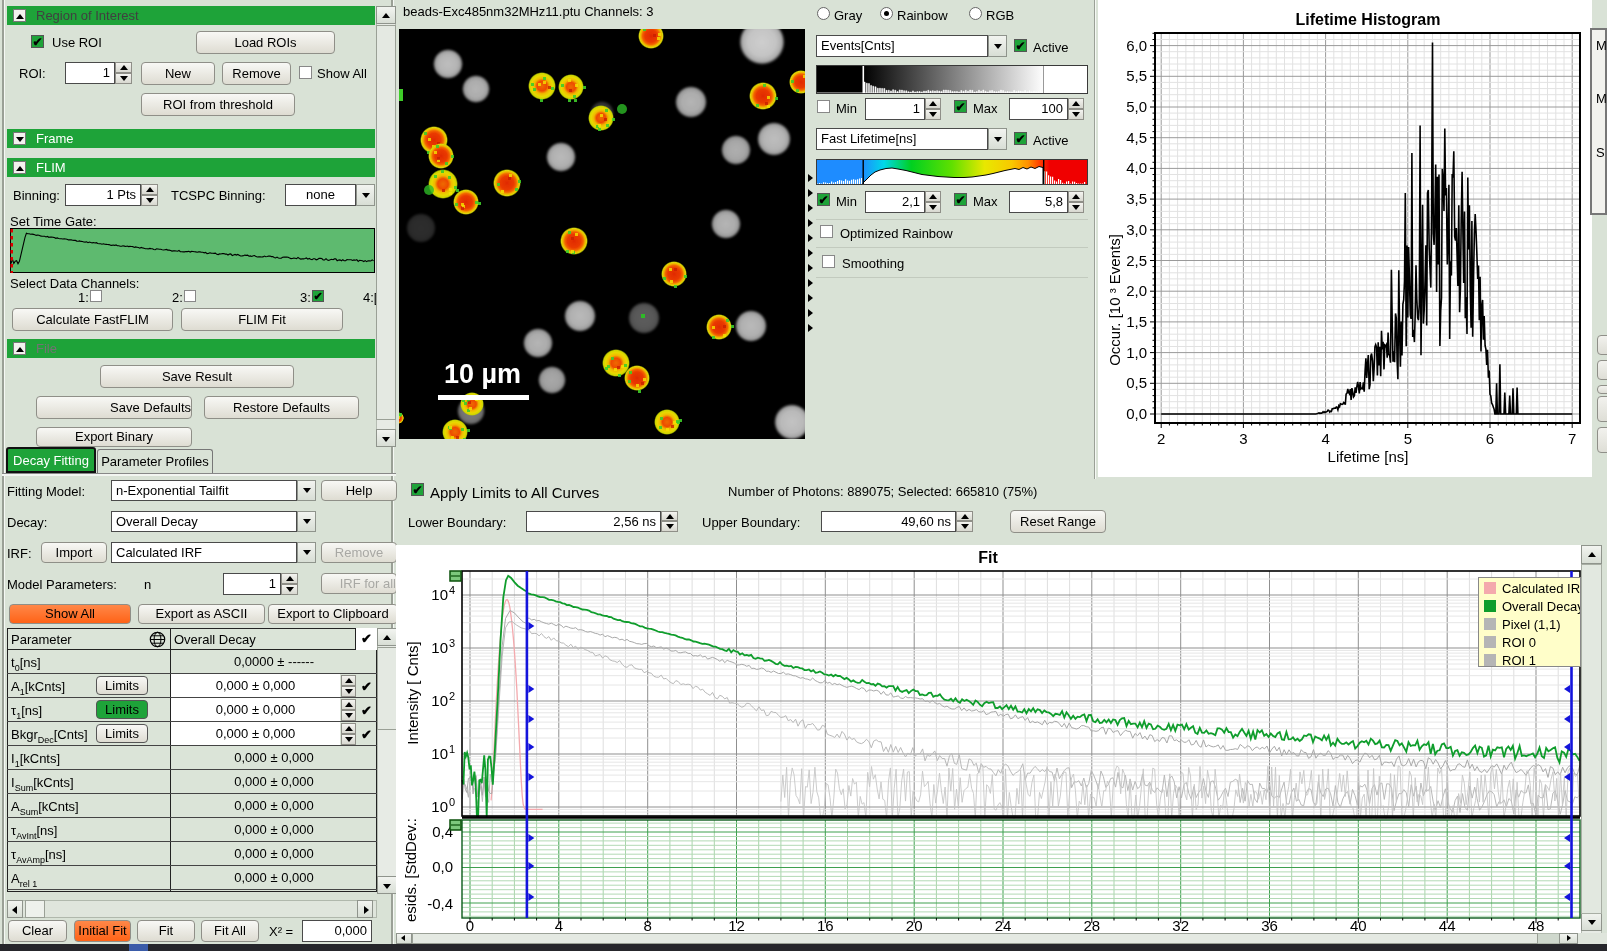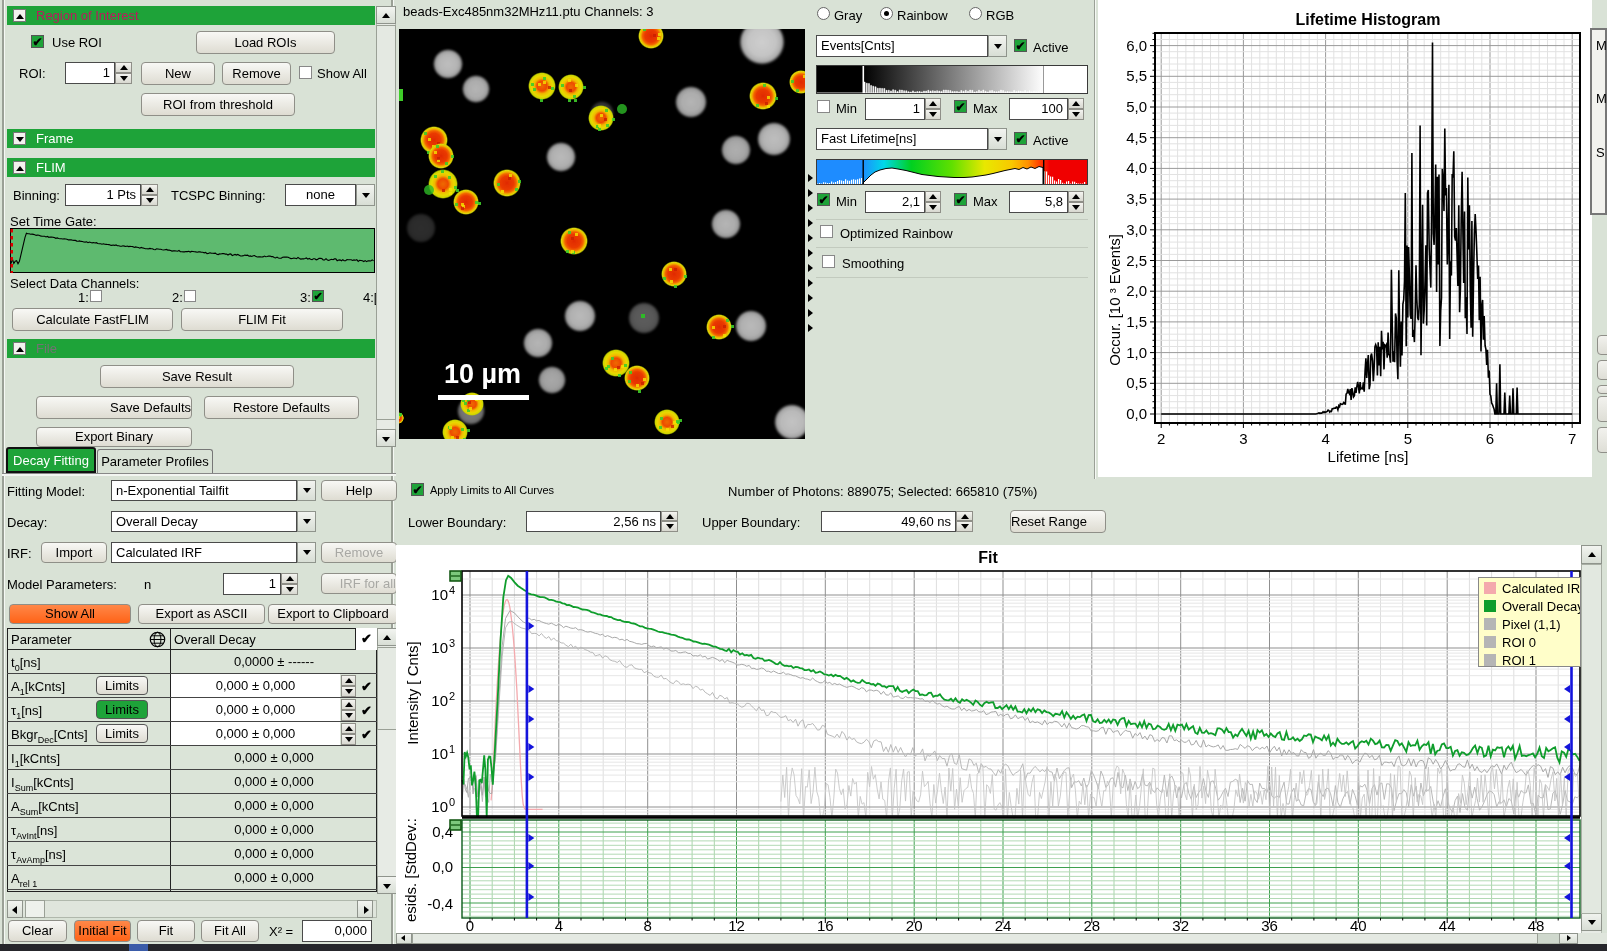--- a/index.html
+++ b/index.html
@@ -11,21 +11,21 @@
 sub{font-size:9px}
 </style></head><body>
 <div class="ab" style="left:2px;top:0;width:2px;height:945px;background:#9aa096"></div>
 <div class="ab" style="left:4px;top:0;width:1px;height:945px;background:#f5f8f4"></div>
 <div class="ab" style="left:391px;top:0;width:2px;height:951px;background:#9aa096"></div>
 <div class="ab" style="left:393px;top:0;width:1px;height:951px;background:#f5f8f4"></div>
 <div class="ab" style="left:7px;top:6px;width:368px;height:19px;background:#1ea339"></div>
 <div class="ab" style="left:13px;top:9px;width:13px;height:13px;background:#f2f2ee;border:1px solid #777">
     <div class="tu" style="margin:4px auto 0"></div>
   </div>
-<div class="ab" style="left:36px;top:8px;color:#be185d;font-size:13px;white-space:nowrap">Region of Interest</div>
+<div class="ab" style="left:36px;top:8px;color:#404040;font-size:13px;white-space:nowrap">Region of Interest</div>
 <div class="ab" style="left:31px;top:35px;width:13px;height:13px;background:#1ea339;border:1px solid #555;color:#000;font-size:12px;line-height:12px;text-align:center;font-weight:bold">✔</div>
 <div class="ab" style="left:52px;top:35px;font-size:13px;color:#000;white-space:nowrap">Use ROI</div>
 <div class="ab" style="left:196px;top:31px;width:139px;height:23px;background:linear-gradient(#f8f8f5,#dedcd2);border:1px solid #8f8f88;border-radius:4px;color:#000;font-size:13px;text-align:center;line-height:21px;white-space:nowrap">Load ROIs</div>
 <div class="ab" style="left:19px;top:66px;font-size:13px;color:#000;white-space:nowrap">ROI:</div>
 <div class="ab" style="left:65px;top:62px;width:50px;height:22px;background:#fff;border:1px solid #4a4a4a;text-align:right;font-size:13px;line-height:20px;padding:0 4px;white-space:nowrap">1</div>
 <div class="ab" style="left:115px;top:62px;width:17px;height:11px;background:linear-gradient(#f4f4f0,#d8d8d0);border:1px solid #8f8f88">
     <div class="tu"></div>
   </div>
 <div class="ab" style="left:115px;top:73px;width:17px;height:11px;background:linear-gradient(#f4f4f0,#d8d8d0);border:1px solid #8f8f88">
     <div class="td"></div>
@@ -811,39 +811,39 @@
 <div class="ab" style="left:1590px;top:28px;width:17px;height:187px;background:#f2f2ee;border:2px solid #777"></div>
 <div class="ab" style="left:1596px;top:38px;font-size:13px;color:#000;white-space:nowrap">M</div>
 <div class="ab" style="left:1596px;top:91px;font-size:13px;color:#000;white-space:nowrap">M</div>
 <div class="ab" style="left:1596px;top:145px;font-size:13px;color:#000;white-space:nowrap">S</div>
 <div class="ab" style="left:1597px;top:335px;width:12px;height:20px;background:linear-gradient(#f2f2ee,#deded6);border:1px solid #8f8f88;border-radius:4px 0 0 4px"></div>
 <div class="ab" style="left:1597px;top:360px;width:12px;height:20px;background:linear-gradient(#f2f2ee,#deded6);border:1px solid #8f8f88;border-radius:4px 0 0 4px"></div>
 <div class="ab" style="left:1597px;top:385px;width:12px;height:9px;background:linear-gradient(#f2f2ee,#deded6);border:1px solid #8f8f88;border-radius:4px 0 0 4px"></div>
 <div class="ab" style="left:1597px;top:396px;width:12px;height:26px;background:linear-gradient(#f2f2ee,#deded6);border:1px solid #8f8f88;border-radius:4px 0 0 4px"></div>
 <div class="ab" style="left:1597px;top:427px;width:12px;height:26px;background:linear-gradient(#f2f2ee,#deded6);border:1px solid #8f8f88;border-radius:4px 0 0 4px"></div>
 <div class="ab" style="left:411px;top:483px;width:13px;height:13px;background:#1ea339;border:1px solid #555;color:#000;font-size:12px;line-height:12px;text-align:center;font-weight:bold">✔</div>
-<div class="ab" style="left:430px;top:484px;font-size:11px;color:#000;white-space:nowrap">Apply Limits to All Curves</div>
+<div class="ab" style="left:430px;top:484px;font-size:15px;color:#000;white-space:nowrap">Apply Limits to All Curves</div>
 <div class="ab" style="left:728px;top:484px;font-size:13px;color:#000;white-space:nowrap">Number of Photons: 889075; Selected: 665810 (75%)</div>
 <div class="ab" style="left:408px;top:515px;font-size:13px;color:#000;white-space:nowrap">Lower Boundary:</div>
 <div class="ab" style="left:526px;top:511px;width:135px;height:21px;background:#fff;border:1px solid #4a4a4a;text-align:right;font-size:13px;line-height:19px;padding:0 4px;white-space:nowrap">2,56 ns</div>
 <div class="ab" style="left:661px;top:511px;width:17px;height:10px;background:linear-gradient(#f4f4f0,#d8d8d0);border:1px solid #8f8f88">
     <div class="tu"></div>
   </div>
 <div class="ab" style="left:661px;top:521px;width:17px;height:11px;background:linear-gradient(#f4f4f0,#d8d8d0);border:1px solid #8f8f88">
     <div class="td"></div>
   </div>
 <div class="ab" style="left:702px;top:515px;font-size:13px;color:#000;white-space:nowrap">Upper Boundary:</div>
 <div class="ab" style="left:821px;top:511px;width:135px;height:21px;background:#fff;border:1px solid #4a4a4a;text-align:right;font-size:13px;line-height:19px;padding:0 4px;white-space:nowrap">49,60 ns</div>
 <div class="ab" style="left:956px;top:511px;width:17px;height:10px;background:linear-gradient(#f4f4f0,#d8d8d0);border:1px solid #8f8f88">
     <div class="tu"></div>
   </div>
 <div class="ab" style="left:956px;top:521px;width:17px;height:11px;background:linear-gradient(#f4f4f0,#d8d8d0);border:1px solid #8f8f88">
     <div class="td"></div>
   </div>
-<div class="ab" style="left:1010px;top:510px;width:96px;height:23px;background:linear-gradient(#f8f8f5,#dedcd2);border:1px solid #8f8f88;border-radius:4px;color:#000;font-size:13px;text-align:left;line-height:21px;white-space:nowrap">Reset Range</div>
+<div class="ab" style="left:1010px;top:510px;width:96px;height:23px;background:linear-gradient(#f8f8f5,#dedcd2);border:1px solid #8f8f88;border-radius:4px;color:#000;font-size:13px;text-align:center;line-height:21px;white-space:nowrap">Reset Range</div>
 <div class="ab" style="left:396px;top:545px;width:1185px;height:389px;background:#fff"></div>
 <svg class="ab" style="left:396px;top:545px" width="1185" height="391" viewBox="0 0 1185 391">
     <line x1="74.0" y1="26" x2="74.0" y2="271" stroke="#8f8f8f" stroke-width="1"></line>
     <line x1="96.2" y1="26" x2="96.2" y2="271" stroke="#dedede" stroke-width="1"></line>
     <line x1="118.4" y1="26" x2="118.4" y2="271" stroke="#dedede" stroke-width="1"></line>
     <line x1="140.6" y1="26" x2="140.6" y2="271" stroke="#dedede" stroke-width="1"></line>
     <line x1="162.8" y1="26" x2="162.8" y2="271" stroke="#8f8f8f" stroke-width="1"></line>
     <line x1="185.0" y1="26" x2="185.0" y2="271" stroke="#dedede" stroke-width="1"></line>
     <line x1="207.2" y1="26" x2="207.2" y2="271" stroke="#dedede" stroke-width="1"></line>
     <line x1="229.5" y1="26" x2="229.5" y2="271" stroke="#dedede" stroke-width="1"></line>

